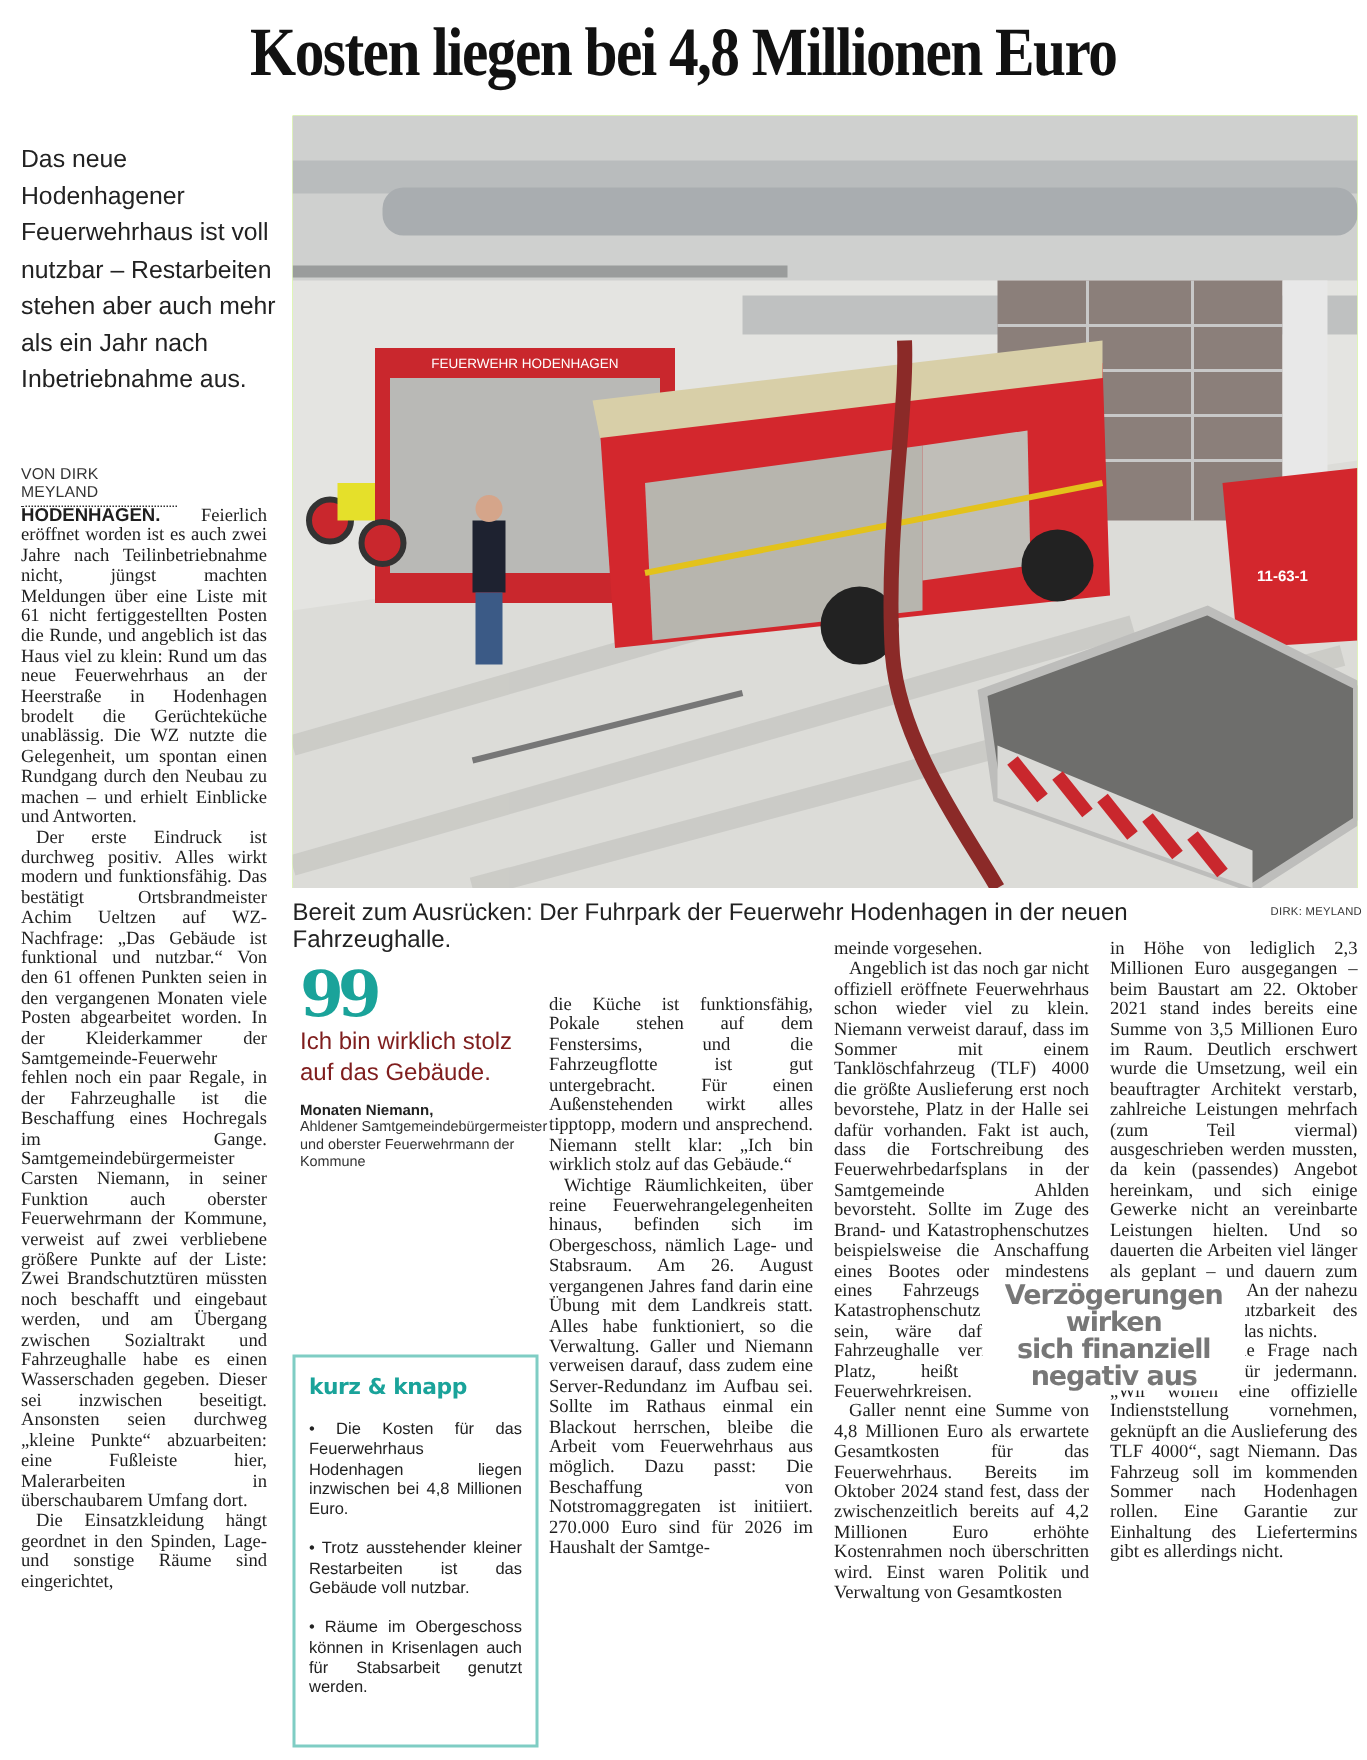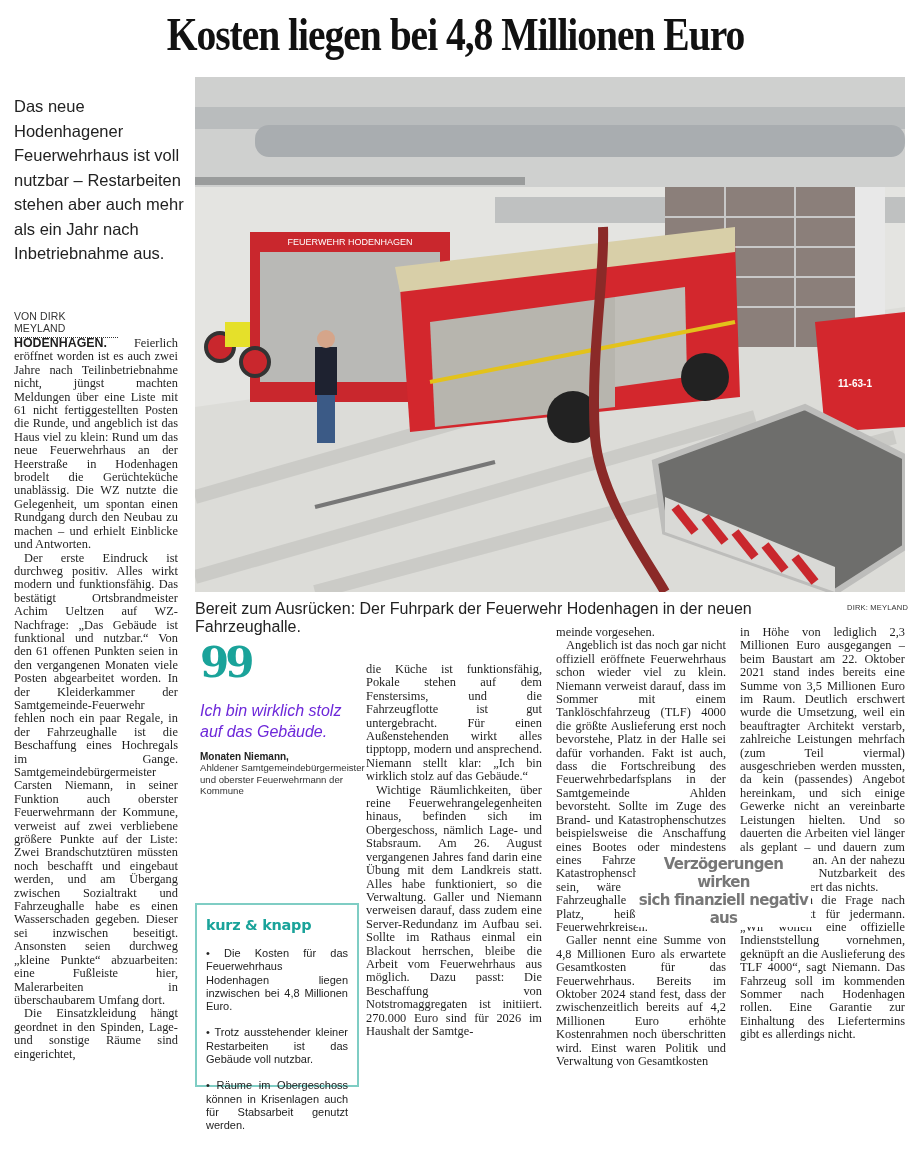--- a/index.html
+++ b/index.html
@@ -59,47 +59,47 @@
     letter-spacing: 0.2px;
   }
 
   .quote-block { position: absolute; left: 200px; top: 648px; width: 165px; }
   .quote-mark {
     font-family: "DejaVu Serif", serif; font-weight: bold; font-size: 42px; line-height: 30px;
     color: #1aa39a; height: 32px; letter-spacing: -4px;
   }
   .quote-text {
     font-family: "Liberation Sans", sans-serif; font-size: 16px; line-height: 21px;
-    color: #6d28d9; margin-top: 20px; font-style: italic;
+    color: #7f1d1d; margin-top: 4px;
   }
   .quote-author {
     font-family: "Liberation Sans", sans-serif; font-size: 10px; font-weight: bold;
     color: #222; margin-top: 9px;
   }
   .quote-role {
     font-family: "Liberation Sans", sans-serif; font-size: 9.6px; line-height: 11.5px;
     color: #333;
   }
 
   .infobox {
-    position: absolute; left: 195px; top: 903px; width: 164px; height: 184px;
+    position: absolute; left: 195px; top: 903px; width: 164px; height: 262px;
     border: 2px solid #7fcdc4; padding: 12px 9px 0 9px;
   }
   .infobox-title {
     font-family: "DejaVu Sans", sans-serif; font-weight: bold; font-size: 14.5px;
     color: #1aa39a; letter-spacing: -0.3px; margin-bottom: 14px;
   }
   .infobox-item {
     font-family: "Liberation Sans", sans-serif; font-size: 11px; line-height: 13.3px;
     color: #222; text-align: justify; margin-bottom: 13px;
   }
 
   .pullquote {
-    position: absolute; left: 636px; top: 855px; width: 175px; text-align: center;
-    font-family: "DejaVu Sans", sans-serif; font-weight: bold; font-size: 15px;
+    position: absolute; left: 655px; top: 855px; width: 175px; text-align: center;
+    font-family: "DejaVu Sans", sans-serif; font-weight: bold; font-size: 18px;
     line-height: 18px; color: #777; letter-spacing: -0.7px; background: #fff;
   }
 </style>
 </head>
 <body>
 
 <h1 class="headline">Kosten liegen bei 4,8 Millionen Euro</h1>
 
 <div class="teaser">Das neue Hodenhagener Feuerwehrhaus ist voll nutzbar – Restarbeiten stehen aber auch mehr als ein Jahr nach Inbetriebnahme aus.</div>
 

